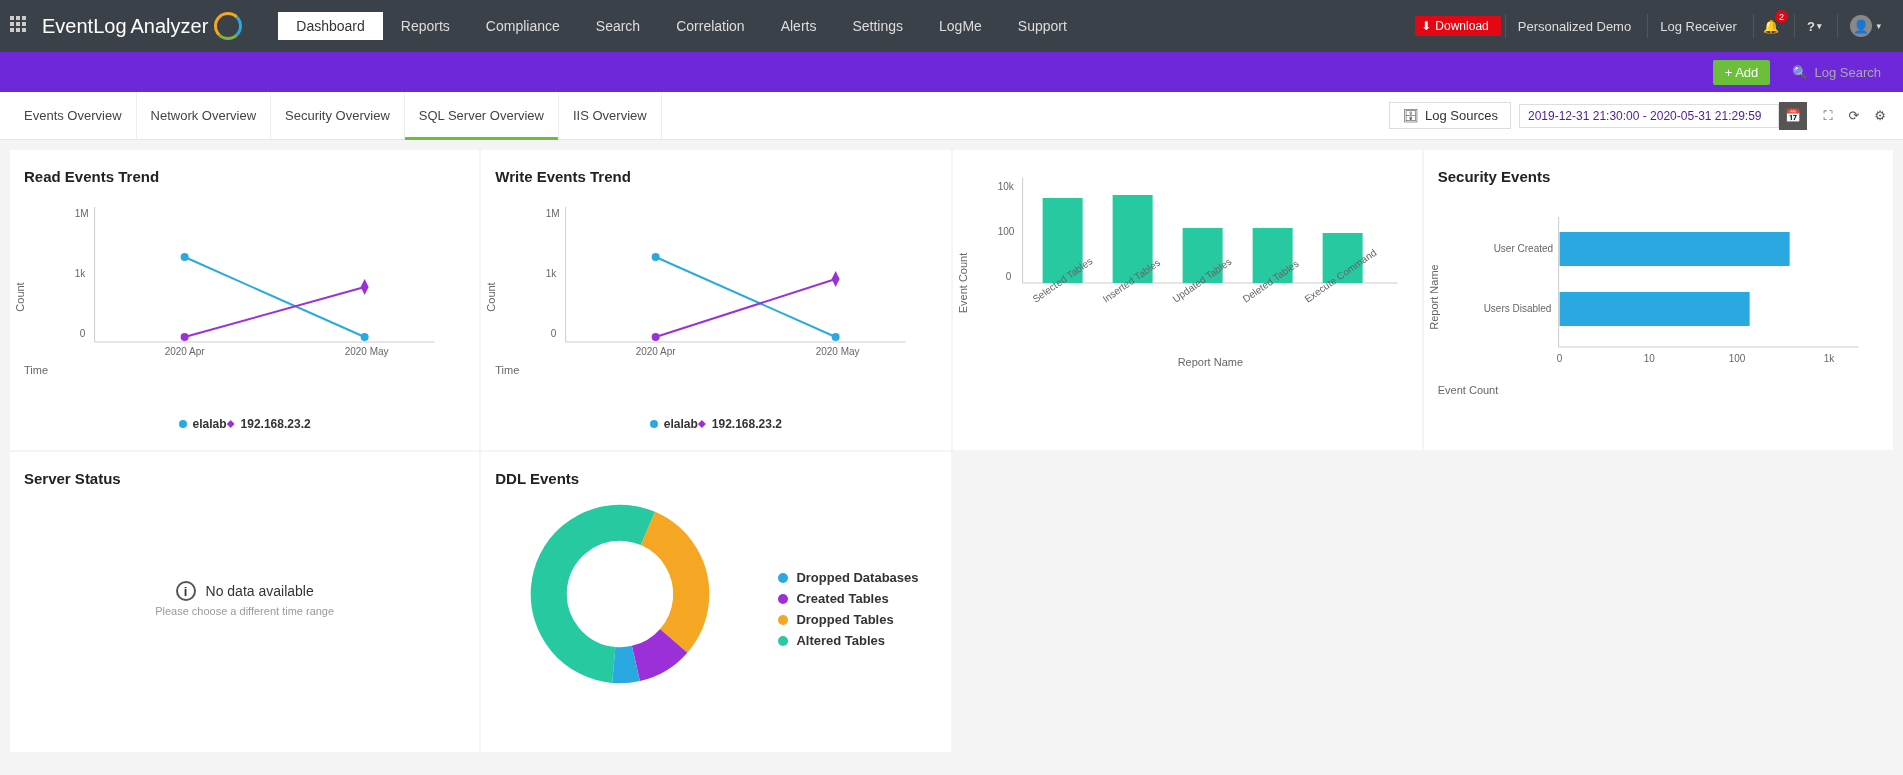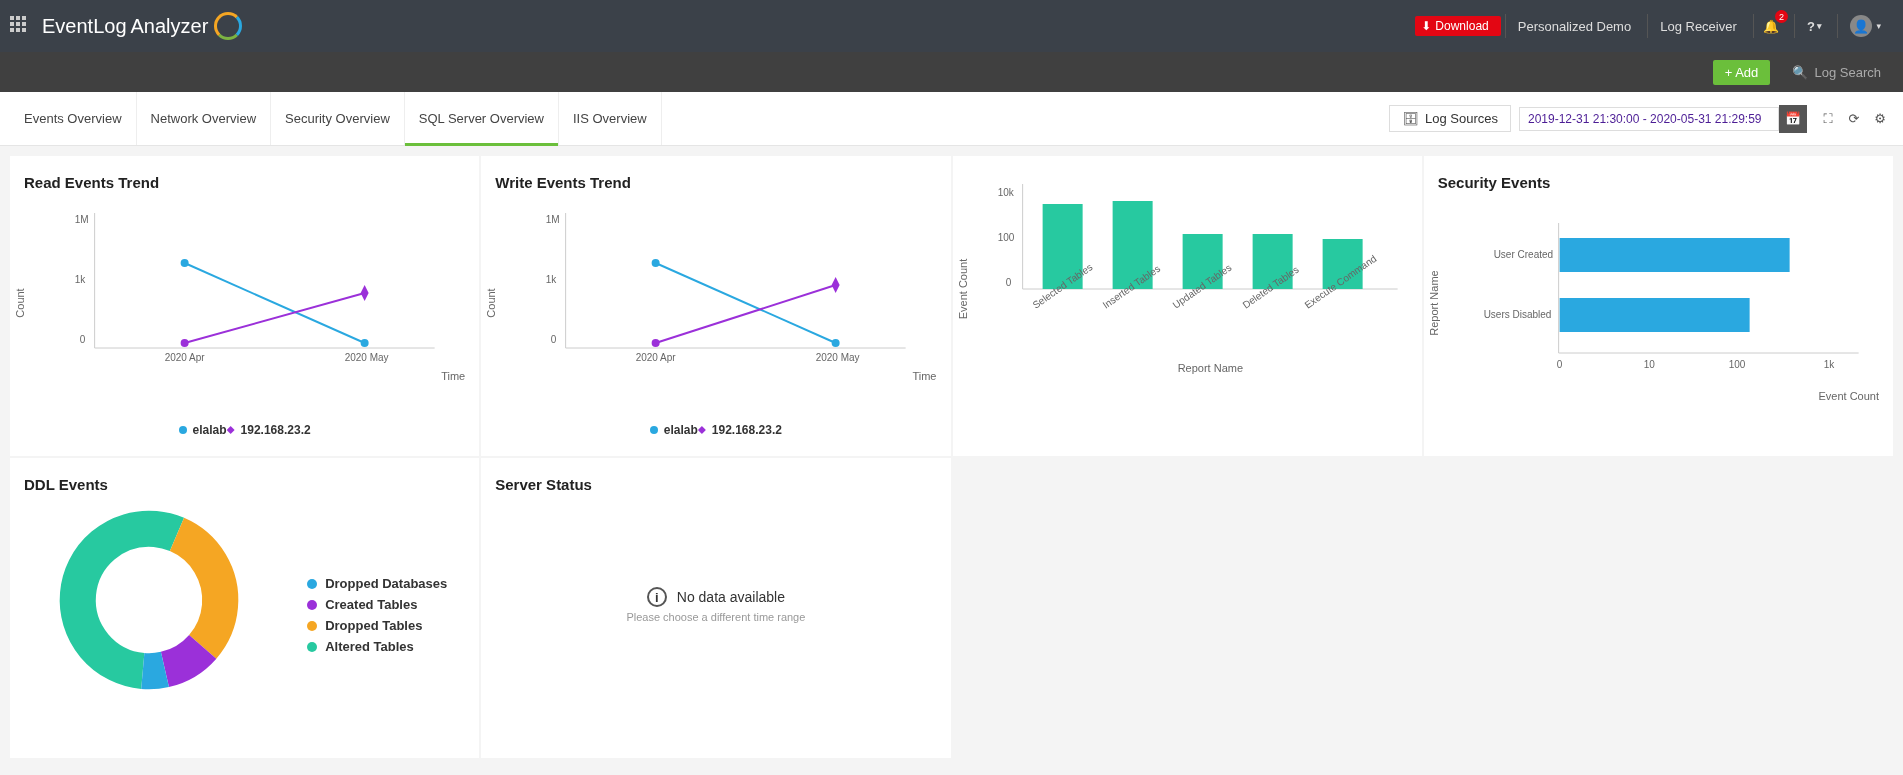--- a/index.html
+++ b/index.html
@@ -10,38 +10,38 @@
 .logo { display: flex; align-items: center; font-size: 20px; font-weight: 400; color: #fff; margin-right: 30px; }
 .logo-swirl { width: 28px; height: 28px; border: 3px solid #f5a623; border-right-color: #2aa8e0; border-bottom-color: #7cb342; border-radius: 50%; margin-left: 6px; margin-right: 6px; }
 .main-nav { display: flex; align-self: stretch; }
 .main-nav a { display: flex; align-items: center; padding: 0 18px; color: #ddd; text-decoration: none; font-size: 14px; cursor: pointer; }
 .main-nav a.active { background: #fff; color: #333; }
 .top-right { margin-left: auto; display: flex; align-items: center; gap: 4px; }
 .dl-btn { background: #e30613; color: #fff; padding: 3px 12px 3px 6px; font-size: 12px; border-radius: 2px; cursor: pointer; display: flex; align-items: center; gap: 4px; }
 .tr-link { padding: 0 12px; color: #ddd; font-size: 13px; cursor: pointer; border-left: 1px solid #555; height: 24px; display: flex; align-items: center; }
 .bell-wrap { position: relative; padding: 0 10px; cursor: pointer; border-left: 1px solid #555; height: 24px; display: flex; align-items: center; }
 .badge { position: absolute; top: -4px; right: 2px; background: #e30613; color: #fff; font-size: 9px; border-radius: 50%; width: 13px; height: 13px; display: flex; align-items: center; justify-content: center; }
-.secondbar { background: #404040; height: 40px; display: flex; align-items: center; padding: 0 10px; }
+.secondbar { background: #6d28d9; height: 40px; display: flex; align-items: center; padding: 0 10px; }
 .add-btn { background: #6bbf3b; color: #fff; padding: 5px 12px; font-size: 13px; cursor: pointer; border-radius: 2px; margin-left: auto; }
 .search-box { margin-left: 10px; color: #aaa; display: flex; align-items: center; gap: 6px; padding: 5px 12px; cursor: pointer; }
-.filterbar { background: #fff; height: 54px; display: flex; align-items: center; padding: 0 10px; border-bottom: 1px solid #e5e5e5; font-size: 13px; }
+.filterbar { background: #fff; height: 48px; display: flex; align-items: center; padding: 0 10px; border-bottom: 1px solid #e5e5e5; font-size: 13px; }
 .sub-tabs { display: flex; align-self: stretch; }
 .sub-tabs a { display: flex; align-items: center; padding: 0 14px; color: #444; text-decoration: none; border-right: 1px solid #eee; cursor: pointer; position: relative; }
 .sub-tabs a.active { font-weight: 400; }
 .sub-tabs a.active::after { content: ""; position: absolute; left: 0; right: 0; bottom: -1px; height: 3px; background: #6bbf3b; }
 .logsrc { margin-left: auto; display: flex; align-items: center; gap: 6px; padding: 5px 12px; border: 1px solid #ddd; cursor: pointer; margin-right: 8px; }
 .date-box { border: 1px solid #ddd; padding: 4px 8px; color: #4c1d95; font-size: 12px; width: 260px; display: flex; align-items: center; }
 .cal-btn { background: #555; color: #fff; width: 28px; height: 28px; display: flex; align-items: center; justify-content: center; cursor: pointer; margin-right: 8px; }
 .ico-btn { width: 26px; height: 26px; display: flex; align-items: center; justify-content: center; cursor: pointer; color: #555; }
 .dashboard { display: grid; grid-template-columns: 1fr 1fr 1fr 1fr; gap: 2px; padding: 10px; }
 .panel { background: #fff; padding: 18px 14px; position: relative; min-height: 300px; }
 .panel h3 { font-size: 15px; font-weight: 700; color: #222; margin-bottom: 12px; }
 .chart-frame { position: relative; height: 200px; }
 .y-label { position: absolute; left: -4px; top: 50%; transform: translate(-50%,-50%) rotate(-90deg); font-size: 11px; color: #666; }
-.x-label { text-align: right; font-size: 11px; color: #666; margin-top: 4px; }
+.x-label { text-align: left; font-size: 11px; color: #666; margin-top: 4px; }
 .legend { display: flex; justify-content: center; margin-top: 20px; font-size: 12px; font-weight: 700; }
 .legend-item { display: flex; align-items: center; gap: 6px; }
 .dot { width: 8px; height: 8px; border-radius: 50%; }
 .nodata { display: flex; flex-direction: column; align-items: center; justify-content: center; height: 200px; color: #333; }
 .nodata small { color: #999; margin-top: 4px; font-size: 11px; }
 svg text { font-size: 10px; fill: #666; }
 .bar-teal { fill: #27c9a0; }
 .donut-legend { position: absolute; right: 18px; top: 50%; transform: translateY(-50%); font-size: 13px; }
 .donut-legend div { display: flex; align-items: center; gap: 8px; margin: 6px 0; font-weight: 700; }
 .sq { width: 10px; height: 10px; border-radius: 50%; }
@@ -59,20 +59,31 @@
       <span></span>
       <span></span>
       <span></span>
       <span></span>
     </div>
   <div class="logo">
     <span>EventLog</span>
     <span style="margin-left:4px">Analyzer</span>
     <div class="logo-swirl"></div>
   </div>
+  <nav class="main-nav">
+    <a class="active">Dashboard</a>
+    <a>Reports</a>
+    <a>Compliance</a>
+    <a>Search</a>
+    <a>Correlation</a>
+    <a>Alerts</a>
+    <a>Settings</a>
+    <a>LogMe</a>
+    <a>Support</a>
+  </nav>
   <div class="top-right">
     <div class="dl-btn">
       <span>⬇</span>
       <span>Download</span>
     </div>
     <div class="tr-link">Personalized Demo</div>
     <div class="tr-link">Log Receiver</div>
     <div class="bell-wrap">
       <span>🔔</span>
       <span class="badge">2</span>
@@ -230,20 +241,31 @@
         <text x="118" y="165">0</text>
           <text x="205" y="165">10</text>
           <text x="290" y="165">100</text>
           <text x="385" y="165">1k</text>
       </svg>
       <div class="x-label">Event Count</div>
     </div>
   </div>
 
   <div class="panel">
+    <h3>Server Status</h3>
+    <div class="nodata">
+      <div style="display:flex;align-items:center;gap:10px">
+        <span style="border:2px solid #555;border-radius:50%;width:20px;height:20px;display:flex;align-items:center;justify-content:center;font-weight:700">i</span>
+        <span style="font-size:14px">No data available</span>
+      </div>
+      <small>Please choose a different time range</small>
+    </div>
+  </div>
+
+  <div class="panel">
     <h3>DDL Events</h3>
     <div style="position:relative;height:220px">
       <svg viewBox="0 0 200 200" width="190" height="190" style="margin-left:30px">
         <circle cx="100" cy="100" r="75" fill="none" stroke="#27c9a0" stroke-width="38" stroke-dasharray="259 471" stroke-dashoffset="0" transform="rotate(95 100 100)"></circle>
         <circle cx="100" cy="100" r="75" fill="none" stroke="#f5a623" stroke-width="38" stroke-dasharray="141 471" stroke-dashoffset="-259" transform="rotate(95 100 100)"></circle>
         <circle cx="100" cy="100" r="75" fill="none" stroke="#9b30d9" stroke-width="38" stroke-dasharray="47 471" stroke-dashoffset="-400" transform="rotate(95 100 100)"></circle>
         <circle cx="100" cy="100" r="75" fill="none" stroke="#2aa8e0" stroke-width="38" stroke-dasharray="24 471" stroke-dashoffset="-447" transform="rotate(95 100 100)"></circle>
       </svg>
       <div class="donut-legend">
         <div>
@@ -259,24 +281,13 @@
             <span>Dropped Tables</span>
           </div>
         <div>
             <span class="sq" style="background:#27c9a0"></span>
             <span>Altered Tables</span>
           </div>
       </div>
     </div>
   </div>
 
-  <div class="panel">
-    <h3>Server Status</h3>
-    <div class="nodata">
-      <div style="display:flex;align-items:center;gap:10px">
-        <span style="border:2px solid #555;border-radius:50%;width:20px;height:20px;display:flex;align-items:center;justify-content:center;font-weight:700">i</span>
-        <span style="font-size:14px">No data available</span>
-      </div>
-      <small>Please choose a different time range</small>
-    </div>
-  </div>
-
 </div>
 
 </body></html>

